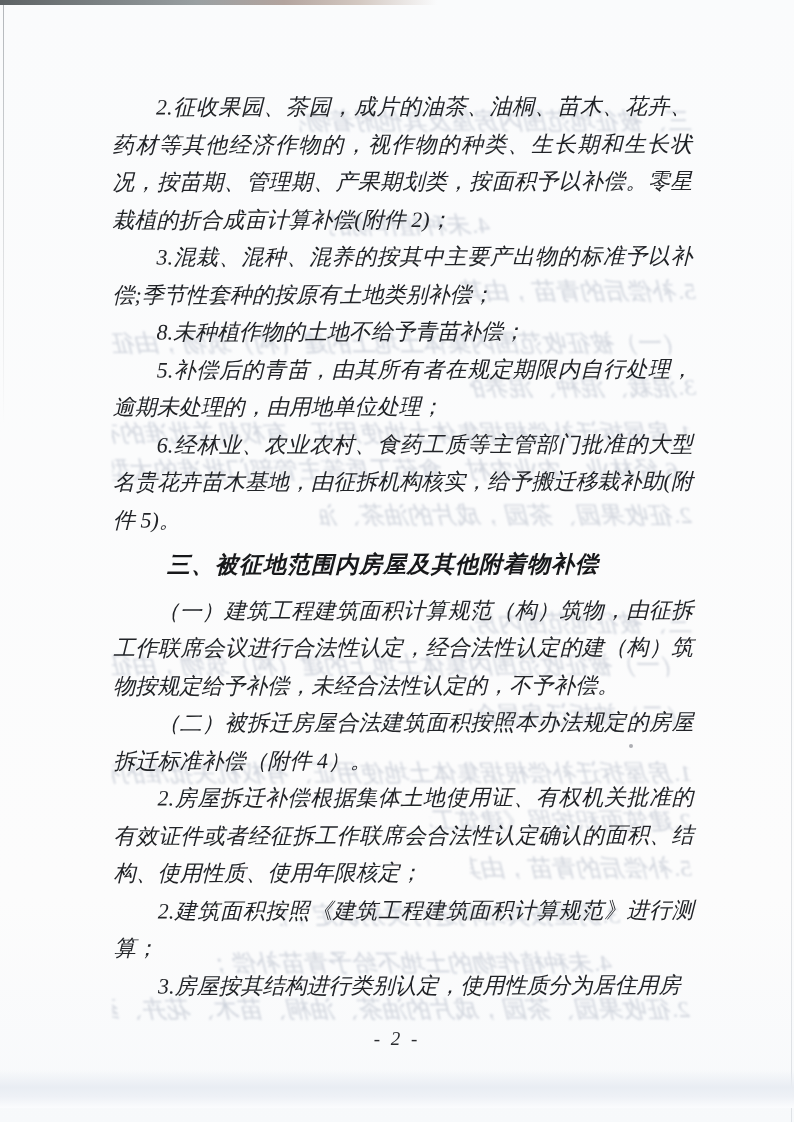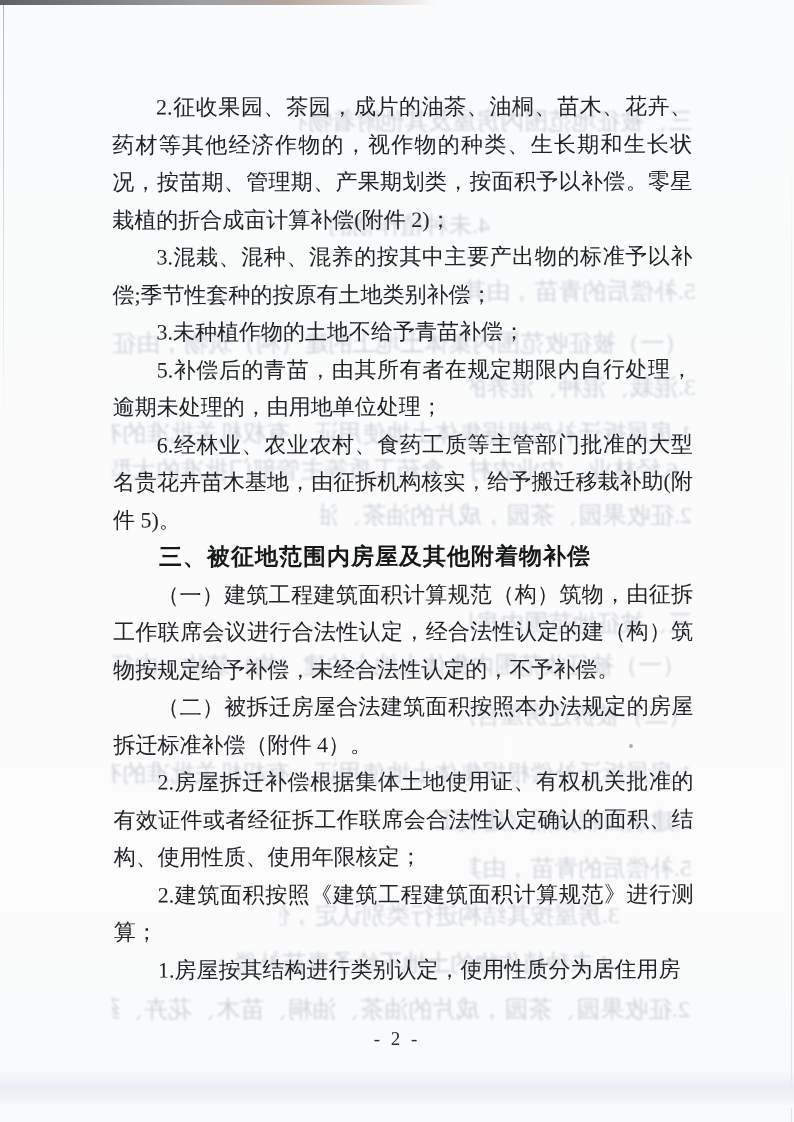--- a/index.html
+++ b/index.html
@@ -4,20 +4,21 @@
 <style>
   html,body{margin:0;padding:0;}
   body{
     width:794px;height:1122px;position:relative;overflow:hidden;
     background:#fbfcfd;
     font-family:"Liberation Serif","DejaVu Serif",serif;
   }
   .page{
     position:absolute;inset:0;
     background:linear-gradient(180deg,#fafbfc 0%,#fcfcfc 80%,#f7f9fb 100%);
+    font-style:italic;
   }
   
   .top-strip{
     position:absolute;top:0;left:0;width:437px;height:5px;
     background:linear-gradient(to right,#5d6264 0%,#7e8486 25%,#9aa0a2 45%,#b3a49e 65%,#d3c8c1 82%,rgba(255,255,255,0) 100%);
   }
   .left-edge{
     position:absolute;left:3px;top:5px;width:1px;height:420px;
     background:linear-gradient(to bottom,rgba(120,126,132,.55),rgba(120,126,132,0));
   }
@@ -42,21 +43,21 @@
   
   .content{
     position:absolute;left:113px;top:88px;width:580px;
     color:#212327;
     font-size:22px;line-height:37.5px;
     text-align:justify;
     transform:rotate(-0.12deg);
   }
   .content p{margin:0;text-indent:2em;text-justify:inter-character;}
   .content h3{
-    margin:0;text-indent:2em;font-size:23px;line-height:37.5px;
+    margin:8px;text-indent:2em;font-size:23px;line-height:37.5px;
     font-weight:700;color:#17181a;
     font-family:"Liberation Sans","DejaVu Sans",sans-serif;
     letter-spacing:1px;
   }
   .page-number{
     position:absolute;left:0;top:1028px;width:794px;
     text-align:center;font-size:19px;letter-spacing:3px;color:#2a2c30;
   }
 </style>
 </head>
@@ -86,26 +87,26 @@
     <span style="top:806px;left:430px;width:262px">2.建筑面积按照《建筑工程建筑面积计算规范》进行测算；</span>
     <span style="top:853px;left:470px;width:222px">5.补偿后的青苗，由其所有者在规定期限内自行处理，逾期未处理的，由用地单位处理；</span>
     <span style="top:900px;left:280px;width:340px">3.房屋按其结构进行类别认定，使用性质分为居住用房</span>
     <span style="top:948px;left:112px;width:500px">4.未种植作物的土地不给予青苗补偿；</span>
     <span style="top:994px;left:112px;width:578px">2.征收果园、茶园，成片的油茶、油桐、苗木、花卉、药材等其他经济作物的，视作物的种类、生长期和生长状况，按苗期、管理期、产果期划类，按面积予以补偿。零星栽植的折合成亩计算补偿(附件 2)；</span>
   </div>
 
   <div class="content" id="doc-body">
       <p>2.征收果园、茶园，成片的油茶、油桐、苗木、花卉、药材等其他经济作物的，视作物的种类、生长期和生长状况，按苗期、管理期、产果期划类，按面积予以补偿。零星栽植的折合成亩计算补偿(附件 2)；</p>
       <p>3.混栽、混种、混养的按其中主要产出物的标准予以补偿;季节性套种的按原有土地类别补偿；</p>
-      <p>3.未种植作物的土地不给予青苗补偿；</p>
+      <p>8.未种植作物的土地不给予青苗补偿；</p>
       <p>5.补偿后的青苗，由其所有者在规定期限内自行处理，逾期未处理的，由用地单位处理；</p>
       <p>6.经林业、农业农村、食药工质等主管部门批准的大型名贵花卉苗木基地，由征拆机构核实，给予搬迁移栽补助(附件 5)。</p>
       <h3>三、被征地范围内房屋及其他附着物补偿</h3>
       <p>（一）建筑工程建筑面积计算规范（构）筑物，由征拆工作联席会议进行合法性认定，经合法性认定的建（构）筑物按规定给予补偿，未经合法性认定的，不予补偿。</p>
       <p>（二）被拆迁房屋合法建筑面积按照本办法规定的房屋拆迁标准补偿（附件 4）。</p>
       <p>2.房屋拆迁补偿根据集体土地使用证、有权机关批准的有效证件或者经征拆工作联席会合法性认定确认的面积、结构、使用性质、使用年限核定；</p>
       <p>2.建筑面积按照《建筑工程建筑面积计算规范》进行测算；</p>
-      <p>1.房屋按其结构进行类别认定，使用性质分为居住用房</p>
+      <p>3.房屋按其结构进行类别认定，使用性质分为居住用房</p>
     </div>
 
   <div class="page-number">- 2 -</div>
 
 </div>
 
 </body></html>

